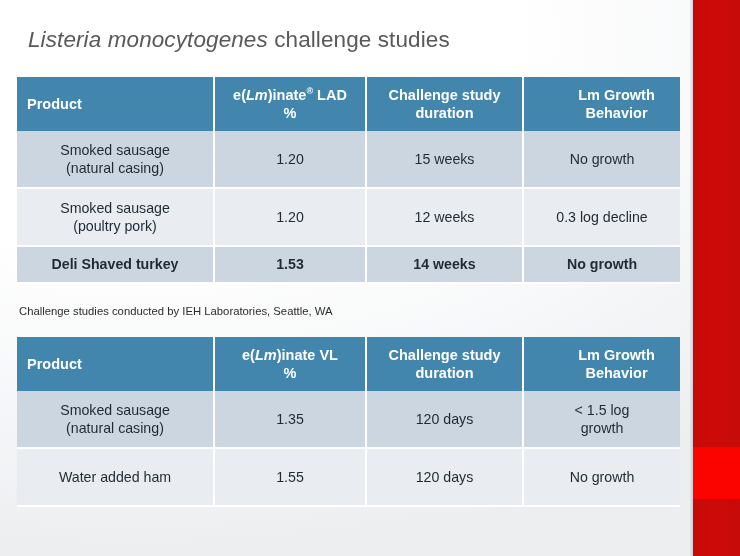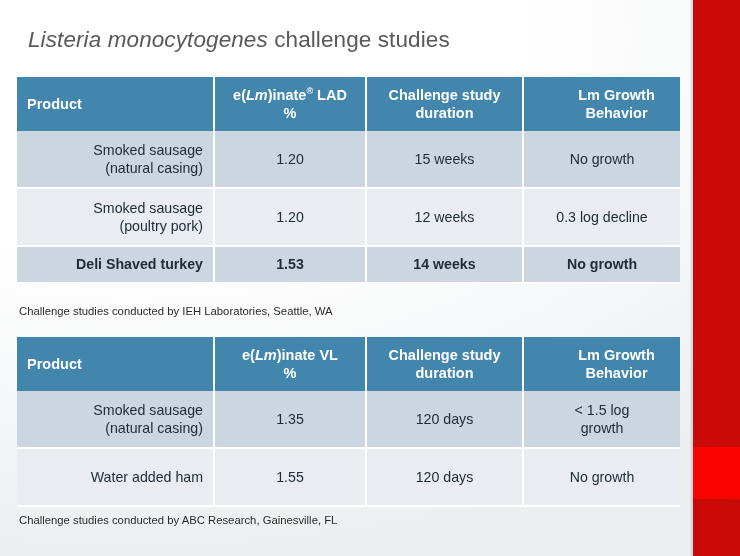--- a/index.html
+++ b/index.html
@@ -101,21 +101,21 @@
   .tbl td {
     font-size: 14.2px;
     color: #1f2a33;
     padding: 8px 10px;
     border-right: 2px solid #ffffff;
     border-bottom: 2px solid #ffffff;
     vertical-align: middle;
     line-height: 1.3;
   }
   .tbl td:last-child { border-right: none; }
-  .tbl td.left { text-align: right; }
+  .tbl td.left { text-align: center; }
   .tbl td.center { text-align: center; }
 
   .tbl tr.shade td { background: #ccd6e0; }
   .tbl tr.plain td { background: #e9edf1; }
 
   .tbl tr.tall td { height: 40px; }
   .tbl tr.short td { height: 17px; font-weight: bold; }
 
   
   .footnote {
@@ -238,15 +238,14 @@
       </tr>
       <tr class="plain tall">
         <td class="left">Water added ham</td>
         <td class="center">1.55</td>
         <td class="center">120 days</td>
         <td class="center">No growth</td>
       </tr>
     </tbody>
   </table>
 
-  <div class="footnote" id="footnote2">Challenge studies conducted by ABC Research, Gainesville, FL</div>
 
 </div>
 
 </body></html>

